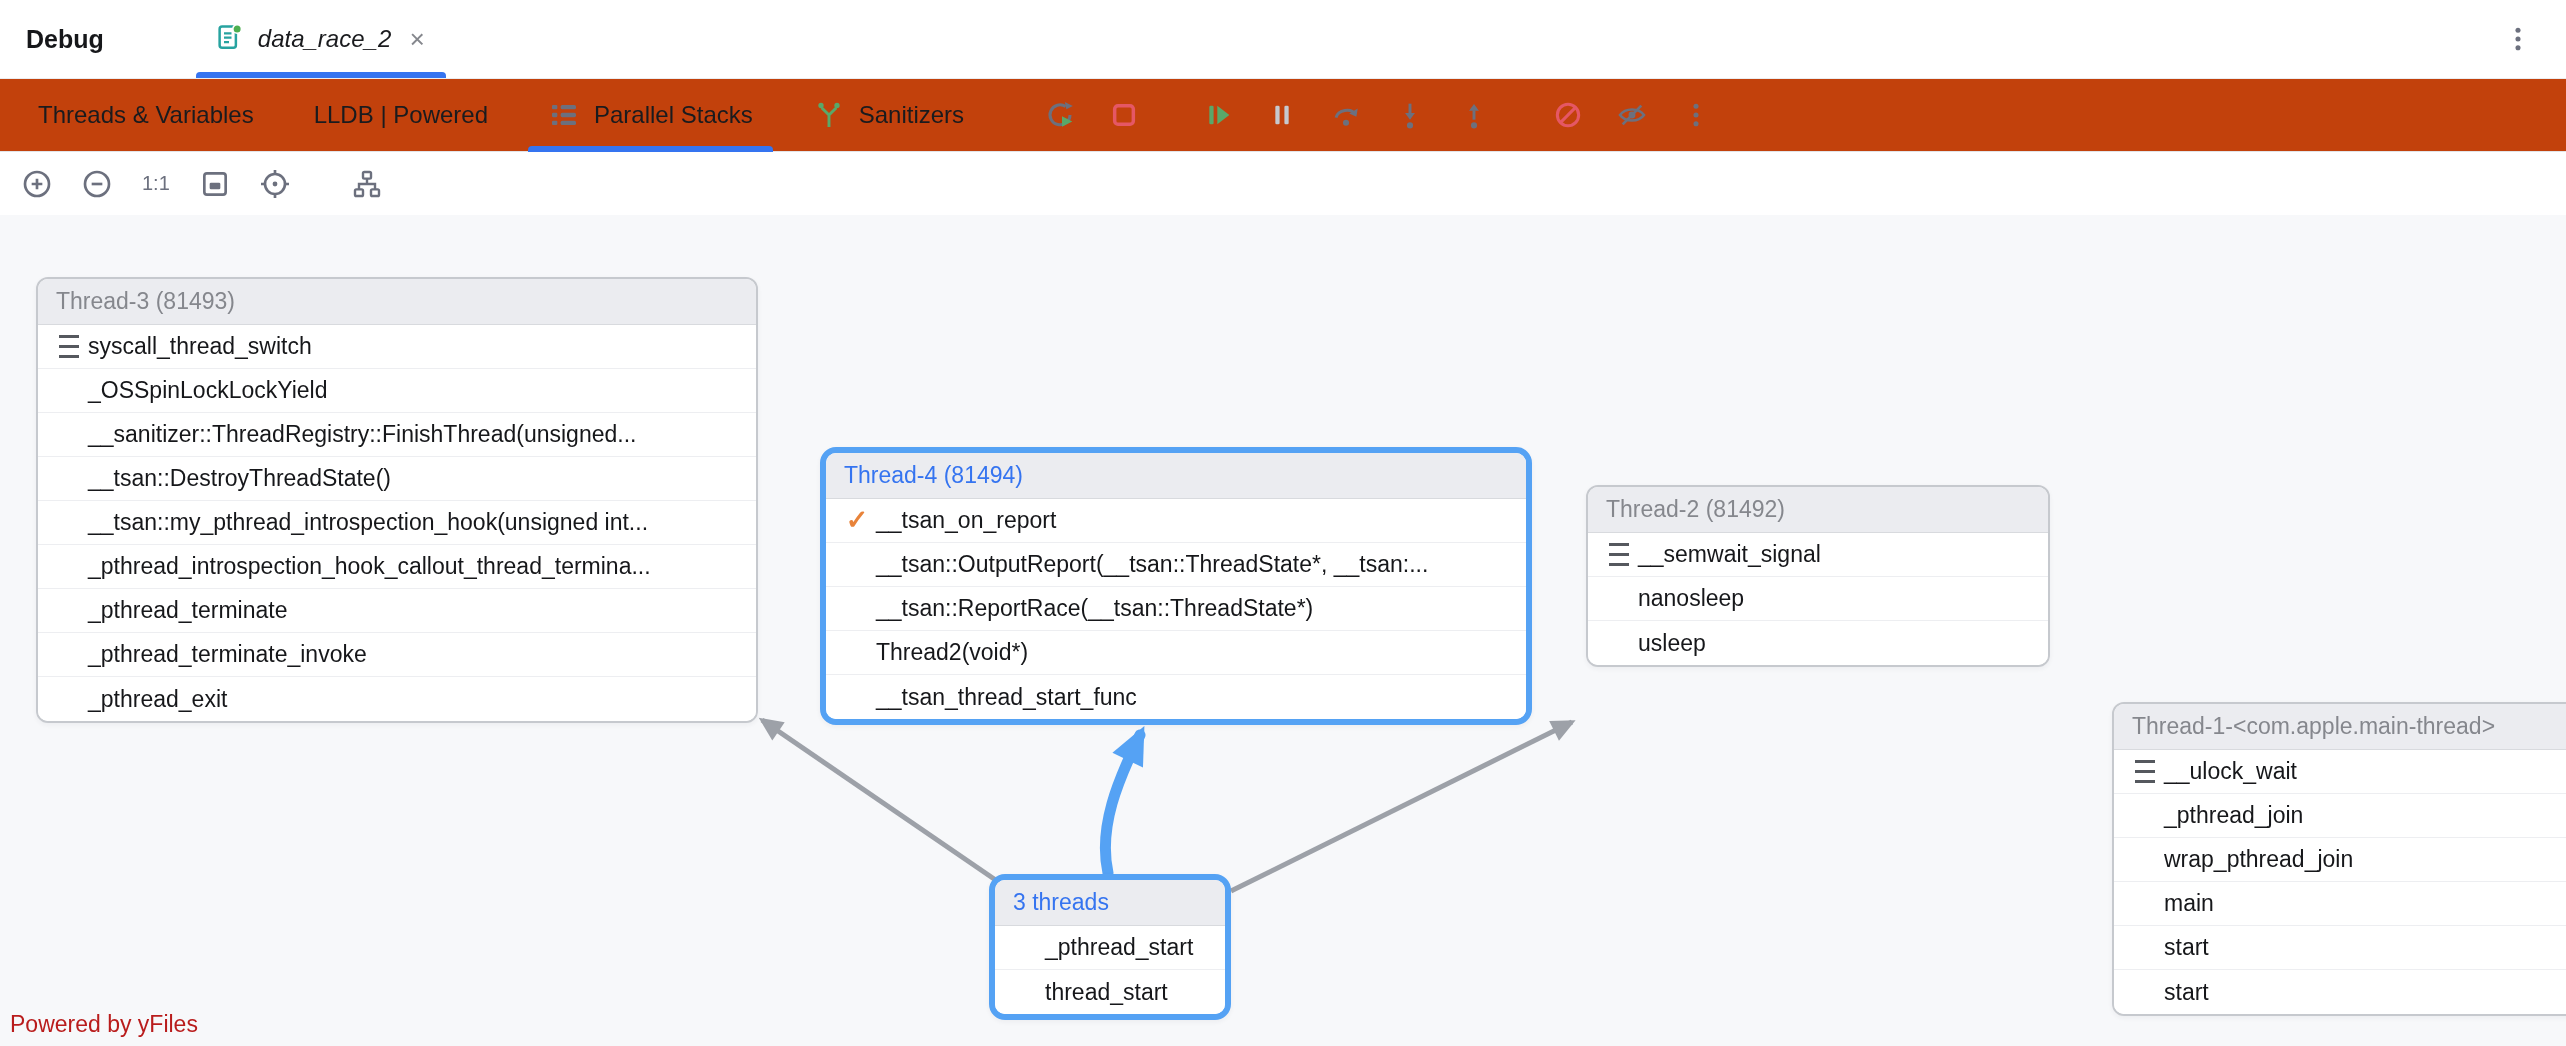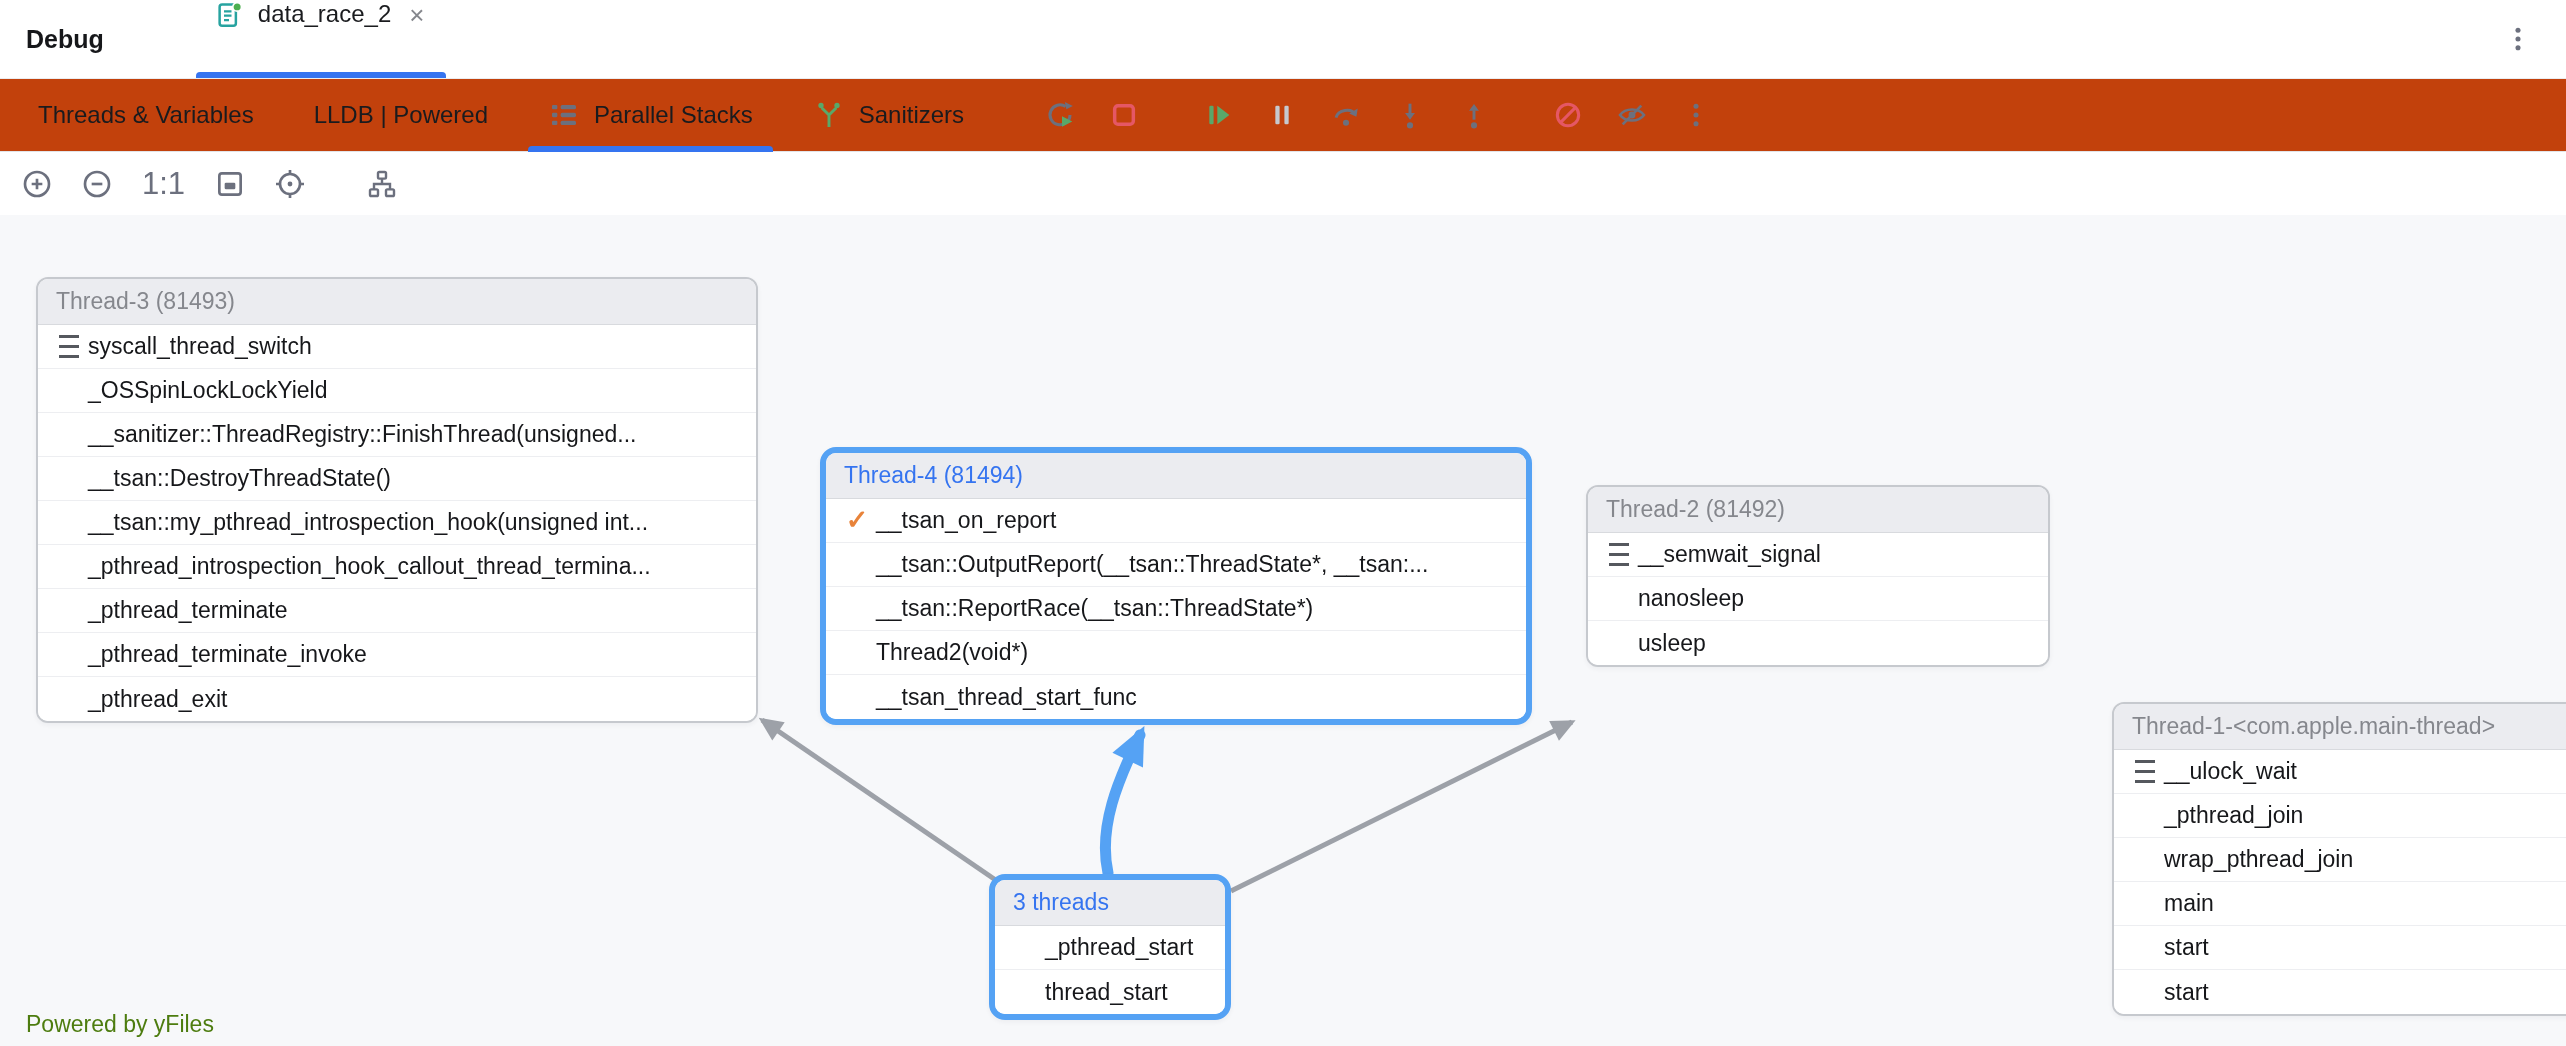--- a/index.html
+++ b/index.html
@@ -2,41 +2,41 @@
 <html><head>
 <meta charset="utf-8">
 <style>
   * { margin:0; padding:0; box-sizing:border-box; }
   html,body { width:2566px; height:1046px; overflow:hidden; }
   body { font-family:"Liberation Sans", sans-serif; background:#ffffff; position:relative; color:#1a1b1e; }
 
   
   .topbar { height:79px; display:flex; align-items:center; border-bottom:1px solid #ebecf0; padding:0 26px; position:relative; background:#fff; }
   .tw-title { font-size:25px; font-weight:700; color:#16171a; margin-right:84px; }
-  .editor-tab { position:relative; height:100%; display:flex; gap:14px; padding:0 26px; cursor:default; }
+  .editor-tab { position:relative; height:100%; display:flex; align-items:center; gap:14px; padding:0 26px; cursor:default;font-style:italic; }
   .editor-tab .underline { position:absolute; left:8px; right:8px; bottom:0; height:6px; background:#3574f0; border-radius:4px 4px 0 0; }
   .tab-label { font-size:24px; color:#1a1b1e; }
   .tab-close { color:#85878d; font-size:26px; line-height:1; padding:2px 4px; }
   .topbar-spacer { flex:1; }
   .icon-btn { width:44px; height:44px; display:flex; align-items:center; justify-content:center; border-radius:8px; }
   .icon-btn svg { width:32px; height:32px; }
 
   
   .viewbar { height:73px; display:flex; align-items:center; border-bottom:1px solid #e2e4e8; padding-left:8px; background:#c2410c; }
   .view-tab { position:relative; height:100%; display:flex; align-items:center; gap:14px; padding:0 30px; font-size:24px; color:#1a1b1e; }
   .view-tab .tab-ico { display:flex; }
   .view-tab .tab-ico svg { width:32px; height:32px; }
   .view-tab.active .underline { position:absolute; left:10px; right:10px; bottom:-1px; height:6px; background:#3574f0; border-radius:4px 4px 0 0; }
   .dbg-actions { display:flex; align-items:center; gap:20px; margin-left:44px; }
   .dbg-actions .gap { width:10px; }
 
   
   .graphbar { height:63px; display:flex; align-items:center; gap:18px; padding-left:16px; background:#fff; }
   .graphbar .icon-btn { width:42px; height:42px; }
-  .zoom-ratio { font-size:31px; color:#6c707e; padding:0 6px; }
+  .zoom-ratio { font-size:20px; color:#6c707e; padding:0 6px; }
   .graphbar .wide-gap { width:14px; }
 
   
   .canvas { position:absolute; left:0; top:215px; width:2566px; height:831px; background:#f7f8fa; overflow:hidden; }
   .edges { position:absolute; left:0; top:0; z-index:1; }
 
   .node { position:absolute; background:#ffffff; border:2px solid #c6c9ce; border-radius:12px; overflow:hidden; z-index:2; box-shadow:0 2px 5px rgba(30,40,60,0.05); }
   .node.selected { border:6px solid #55a2f4; border-radius:16px; }
   .node-header { height:46px; background:#ebecf0; border-bottom:1px solid #d8dade; display:flex; align-items:center; padding:0 18px; font-size:23px; color:#85878d; white-space:nowrap; overflow:hidden; }
   .node.selected .node-header { color:#3574f0; }
@@ -49,21 +49,21 @@
   .icon-check { color:#e8833a; font-size:27px; font-weight:700; line-height:1; }
   .frame-text { font-size:23px; color:#16171a; }
 
   
   .node[data-node="thread3"]       { left:36px;   top:62px;  width:722px; }
   .node[data-node="thread4"]       { left:820px;  top:232px; width:712px; }
   .node[data-node="thread2"]       { left:1586px; top:270px; width:464px; }
   .node[data-node="thread1"]       { left:2112px; top:487px; width:500px; }
   .node[data-node="threads-group"] { left:989px;  top:659px; width:242px; }
 
-  .powered-by { position:absolute; left:26px; bottom:8px; font-size:23px; color:#4d7c0f; z-index:3; }
+  .powered-by { position:absolute; left:10px; bottom:8px; font-size:23px; color:#b91c1c; z-index:3; }
 </style>
 </head>
 <body>
 
 <div class="topbar">
   <div class="tw-title">Debug</div>
 
   <div class="editor-tab">
     <span class="tab-ico">
       <svg width="30" height="30" viewBox="0 0 24 24">

